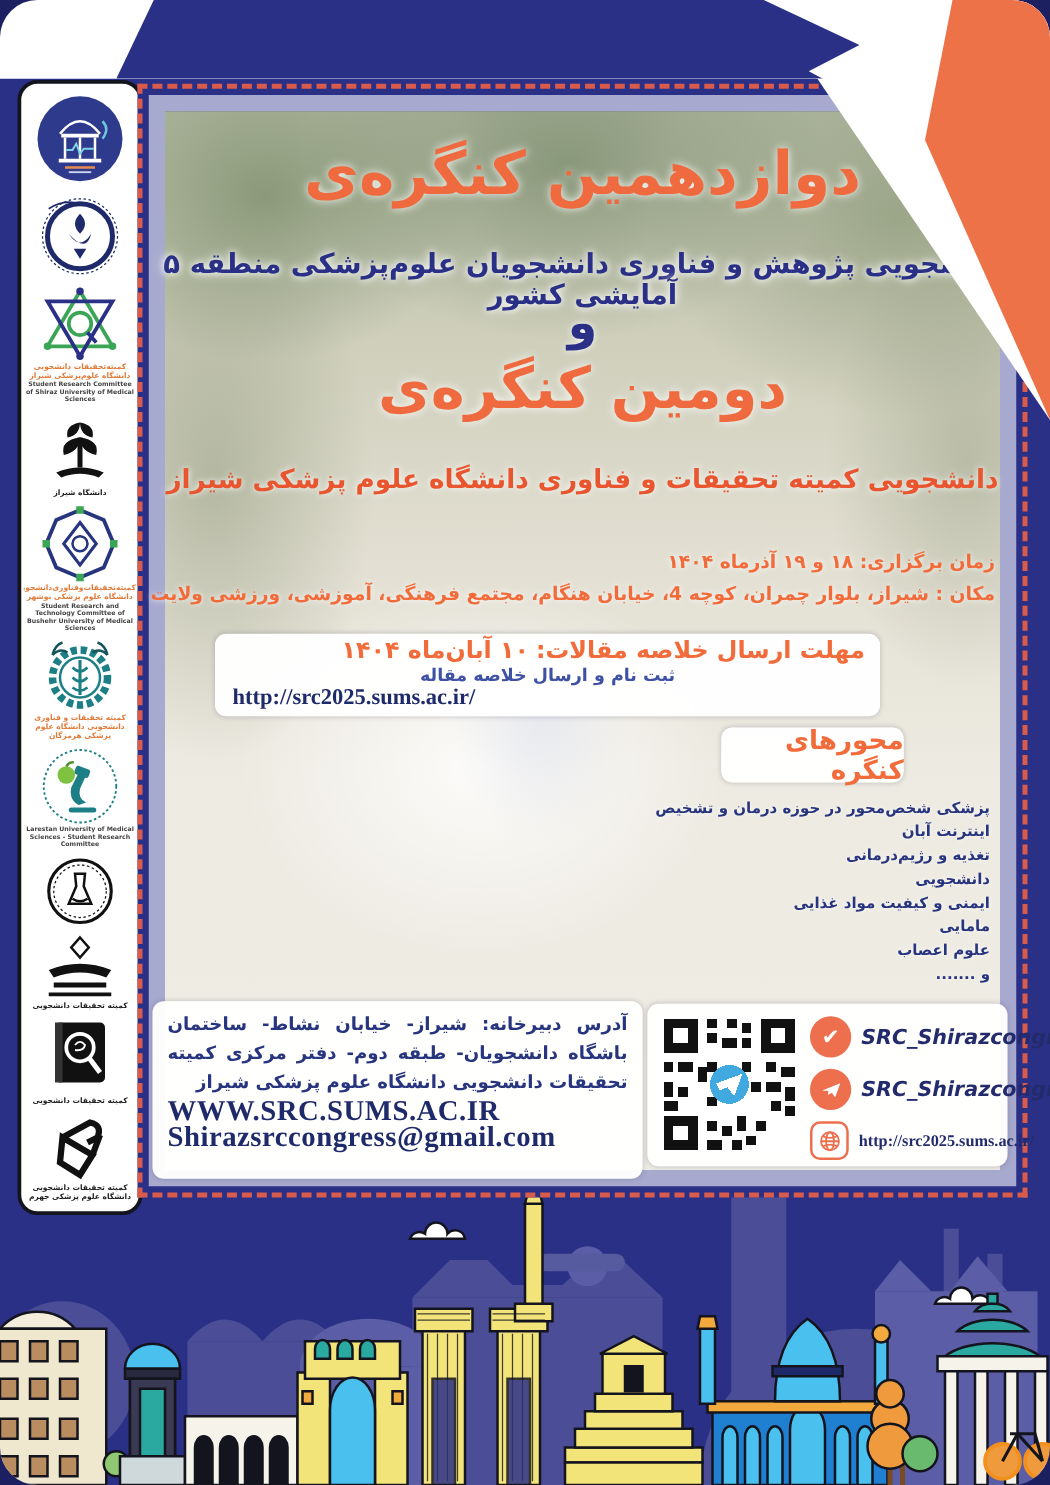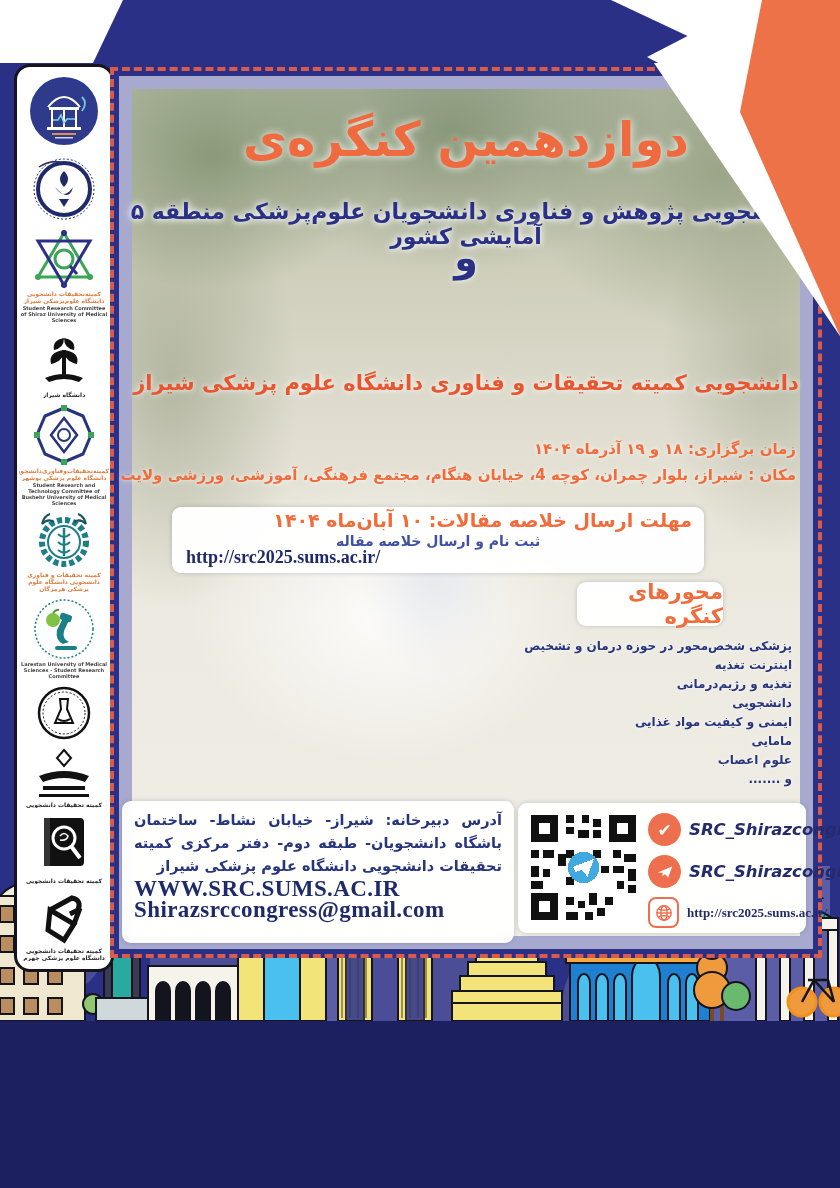--- a/index.html
+++ b/index.html
@@ -1,17 +1,17 @@
 <!DOCTYPE html>
 <html lang="fa"><head>
 <meta charset="utf-8">
 <style>
   html,body{margin:0;padding:0;background:#1d2060;}
-  .poster{position:relative;width:840px;height:1021px;background:#2b3087;overflow:hidden;
-          font-family:"DejaVu Sans",sans-serif;}
+  .poster{position:relative;width:840px;height:1188px;background:#2b3087;overflow:hidden;
+          font-family:"DejaVu Sans",sans-serif;border-radius:30px;}
   .abs{position:absolute;}
 
   
   .white-top{left:0;top:0;width:840px;height:63px;background:#ffffff;z-index:1;}
   .white-wedge{left:611px;top:0;width:229px;height:336px;background:#ffffff;
                clip-path:polygon(0 0,100% 0,100% 100%);z-index:4;}
   .banner{left:0;top:0;width:840px;height:63px;background:#2b3087;
           clip-path:polygon(123px 0,611px 0,745px 63px,93px 63px);z-index:5;}
   .white-notch{left:640px;top:0;width:120px;height:110px;background:#ffffff;
                clip-path:polygon(7px 57px,117px 0,107px 110px);z-index:6;}
@@ -229,40 +229,41 @@
 
   <div class="abs card">
     <div class="card-inner">
       <div class="photo"></div>
       <div class="pavilion-hint"></div>
     </div>
 
     <div class="abs t1">دوازدهمین کنگره‌ی</div>
     <div class="abs st1">دانشجویی پژوهش و فناوری دانشجویان علوم‌پزشکی منطقه ۵ آمایشی کشور</div>
     <div class="abs conj">و</div>
+    <div class="abs t2">دومین کنگره‌ی</div>
     <div class="abs st2">دانشجویی کمیته تحقیقات و فناوری دانشگاه علوم پزشکی شیراز</div>
 
     <div class="abs sched">
       <div>زمان برگزاری: ۱۸ و ۱۹ آذرماه ۱۴۰۴</div>
       <div>مکان : شیراز، بلوار چمران، کوچه 4، خیابان هنگام، مجتمع فرهنگی، آموزشی، ورزشی ولایت</div>
     </div>
 
     <div class="abs box deadline-box">
       <div class="dl-row1">
         <span class="dl-label">مهلت ارسال خلاصه مقالات:</span>
         <span class="dl-date">۱۰ آبان‌ماه ۱۴۰۴</span>
       </div>
       <div class="dl-reg">ثبت نام و ارسال خلاصه مقاله</div>
       <div class="dl-url">http://src2025.sums.ac.ir/</div>
     </div>
 
     <div class="abs box topics-head">محورهای کنگره</div>
     <div class="abs topics-list">
       <span>پزشکی شخص‌محور در حوزه درمان و تشخیص</span>
-      <span>اینترنت تغذیه</span>
+      <span>اینترنت آبان</span>
       <span>تغذیه و رژیم‌درمانی</span>
       <span>دانشجویی</span>
       <span>ایمنی و کیفیت مواد غذایی</span>
       <span>مامایی</span>
       <span>علوم اعصاب</span>
       <span>و .......</span>
     </div>
 
     <div class="abs box addr-box">
       <div class="addr-fa">آدرس دبیرخانه: شیراز- خیابان نشاط- ساختمان باشگاه دانشجویان- طبقه دوم- دفتر مرکزی کمیته تحقیقات دانشجویی دانشگاه علوم پزشکی شیراز</div>

